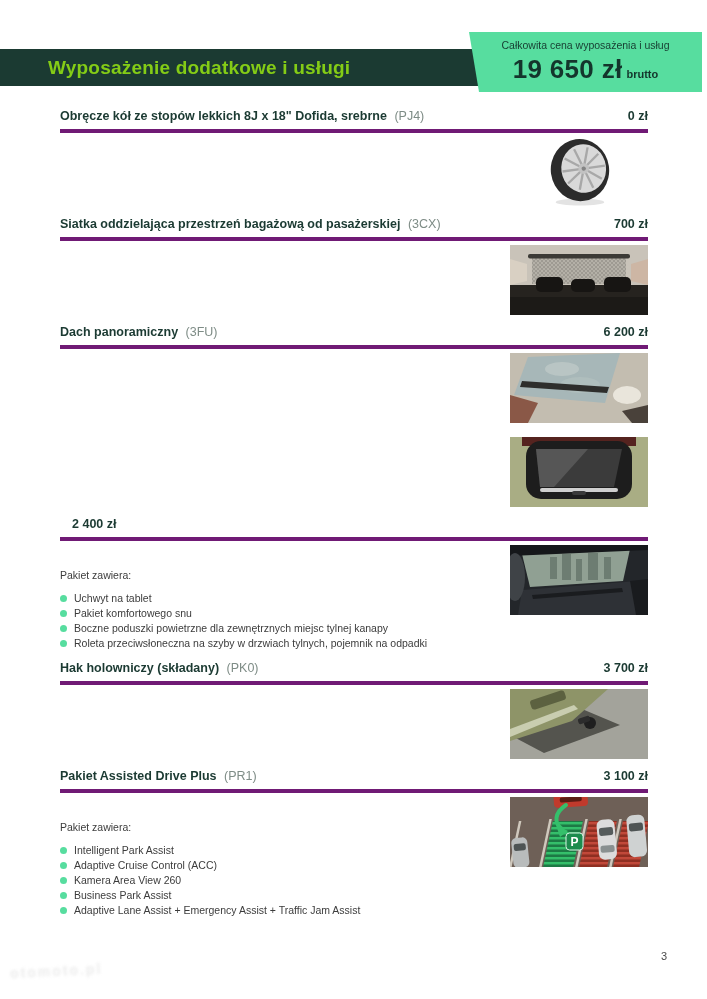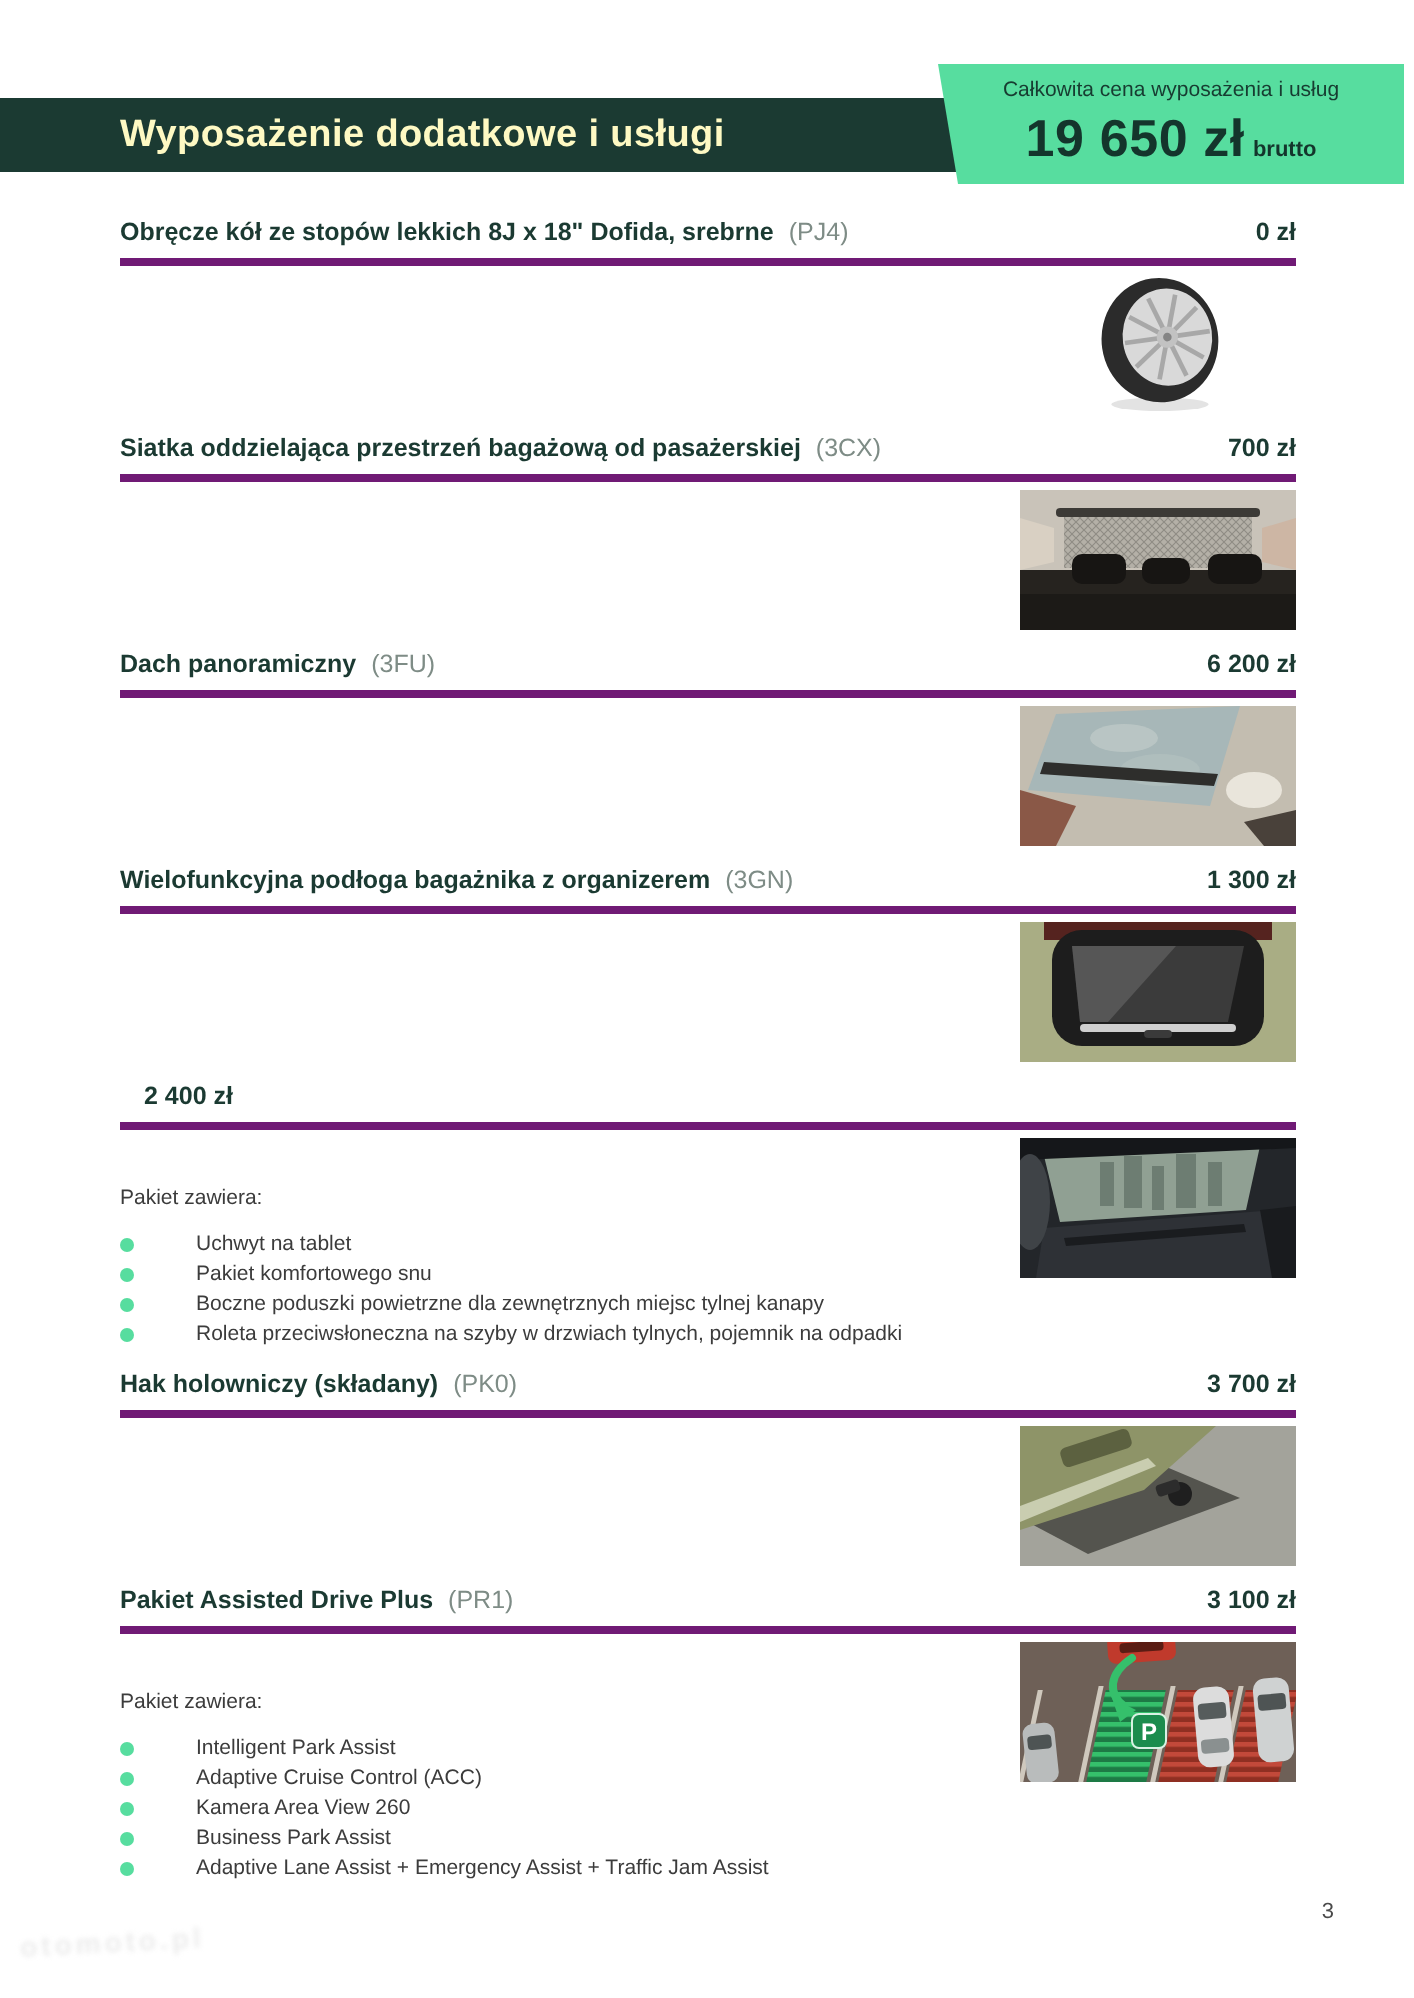--- a/index.html
+++ b/index.html
@@ -1,21 +1,21 @@
 <!DOCTYPE html>
 <html><head>
 <meta charset="utf-8">
 <style>
   html,body{margin:0;padding:0;background:#ffffff;}
   body{font-family:"Liberation Sans",sans-serif;}
   .page{position:relative;width:707px;height:999px;background:#fff;overflow:hidden;}
 
   
   .band{position:absolute;top:49px;left:0;width:500px;height:37px;background:#1b3a32;display:flex;align-items:center;}
-  .band-title{color:#fef9c3;font-size:19px;font-weight:700;margin-left:60px;letter-spacing:.2px;white-space:nowrap;}
+  .band-title{color:#84cc16;font-size:19px;font-weight:700;margin-left:48px;letter-spacing:.2px;white-space:nowrap;}
   .total-box{position:absolute;top:32px;left:469px;width:233px;height:60px;background:#57dd9f;
     clip-path:polygon(0 0,100% 0,100% 100%,10px 100%);
     display:flex;flex-direction:column;align-items:center;justify-content:center;}
   .total-label{color:#173c31;font-size:10.5px;margin-bottom:3px;}
   .total-price-row{display:flex;align-items:baseline;color:#14352c;}
   .total-price{font-size:26px;font-weight:800;letter-spacing:.3px;}
   .total-suffix{font-size:11px;font-weight:700;margin-left:4px;}
 
   
   .content{position:absolute;top:109px;left:60px;width:588px;}
@@ -23,21 +23,21 @@
   .item-head{display:flex;justify-content:space-between;align-items:flex-end;
     border-bottom:4px solid #701a75;padding-bottom:6px;}
   .item-title{font-size:12.5px;font-weight:700;color:#1b3a32;}
   .item-code{font-weight:400;color:#7e8c86;margin-left:4px;}
   .item-price{font-size:12.5px;font-weight:700;color:#1b3a32;white-space:nowrap;margin-left:12px;}
   .item-body{display:flex;justify-content:space-between;align-items:flex-start;}
   .item-image{width:138px;height:70px;margin-top:4px;flex:0 0 auto;display:block;}
   .pkg{font-size:10.5px;color:#3c3c3c;line-height:15px;padding-top:7px;width:430px;margin-top:20px;}
   .pkg-label{margin:0 0 8px 0;}
   .pkg-list{list-style:none;margin:0;padding:0;}
-  .pkg-list li{display:flex;align-items:flex-start;gap:24px;}
+  .pkg-list li{display:flex;align-items:flex-start;}
   .dot{flex:0 0 auto;width:7px;height:7px;border-radius:50%;background:#57dd9f;margin:4px 7px 0 0;}
 
   
   .page-number{position:absolute;top:950px;right:40px;font-size:11px;color:#4a4a4a;}
   .watermark{position:absolute;left:10px;top:963px;font-size:14px;font-weight:700;color:#ececec;
     transform:rotate(-3deg);filter:blur(1.4px);letter-spacing:2px;user-select:none;}
 </style>
 </head>
 <body>
 
@@ -138,27 +138,20 @@
           <ellipse cx="70" cy="32" rx="20" ry="8" fill="#b2c0bf" opacity="0.7"></ellipse>
           <polygon points="12,28 99,34 97,40 10,34" fill="#2e2e2c"></polygon>
           <ellipse cx="117" cy="42" rx="14" ry="9" fill="#e9e5db"></ellipse>
           <polygon points="0,42 28,50 18,70 0,70" fill="#8a5847"></polygon>
           <polygon points="138,52 112,58 122,70 138,70" fill="#49413a"></polygon>
         </svg>
       </div>
     </div>
 
     <div class="item">
-      <div class="item-head">
-        <div class="item-title">
-          <span>Wielofunkcyjna podłoga bagażnika z organizerem</span>
-          <span class="item-code">(3GN)</span>
-        </div>
-        <div class="item-price">1 300 zł</div>
-      </div>
       <div class="item-body">
         <div></div>
         <svg class="item-image" viewBox="0 0 138 70">
           <rect width="138" height="70" fill="#a9ad84"></rect>
           <rect x="12" y="0" width="114" height="9" fill="#55231f"></rect>
           <rect x="16" y="4" width="106" height="58" rx="15" fill="#1d1d1d"></rect>
           <polygon points="26,12 112,12 104,50 30,50" fill="#3b3b3b"></polygon>
           <polygon points="26,12 78,12 44,50 30,50" fill="#6e6e6e" opacity="0.55"></polygon>
           <rect x="30" y="51" width="78" height="4" rx="2" fill="#cfcfcf"></rect>
           <rect x="62" y="54" width="14" height="4" rx="2" fill="#3a3a3a"></rect>

